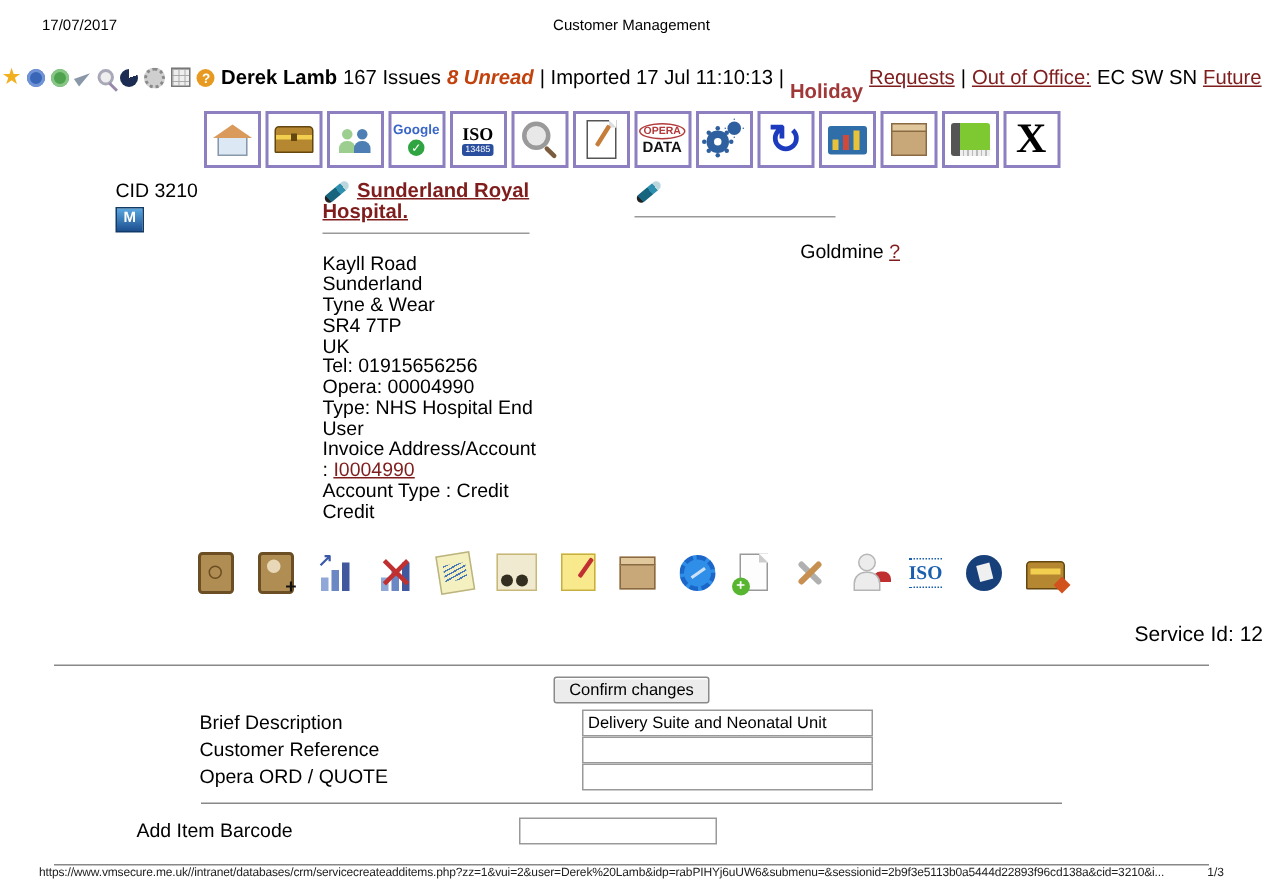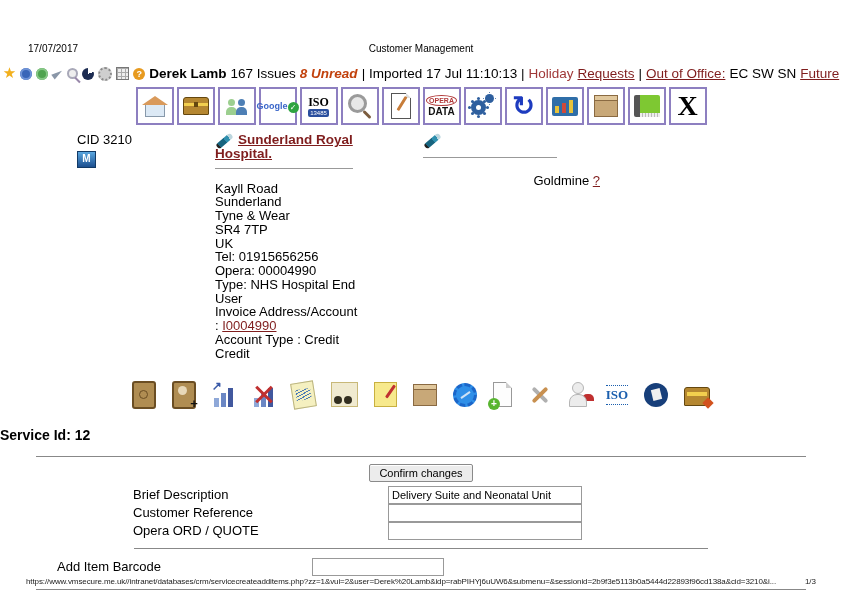--- a/index.html
+++ b/index.html
@@ -1,34 +1,34 @@
 <!DOCTYPE html>
 <html><head>
 <meta charset="utf-8">
 <style>
   html,body{margin:0;padding:0;}
   body{width:842px;height:595px;background:#fff;position:relative;overflow:hidden;
        font-family:"Liberation Sans",sans-serif;font-size:13px;color:#000;}
   a{cursor:pointer;}
   .lnk{color:#7f1d1d;text-decoration:underline;}
   
-  .print-header{display:flex;padding:12px 28px 0 28px;font-size:10px;margin-top:31px;}
+  .print-header{display:flex;padding:12px 28px 0 28px;font-size:10px;}
   .print-header .ph-left{width:33%;}
   .print-header .ph-mid{width:34%;text-align:center;}
   .print-header .ph-right{width:33%;}
   .print-footer{position:absolute;left:26px;right:26px;bottom:9px;display:flex;
       justify-content:space-between;font-size:8px;color:#222;white-space:nowrap;}
   .print-footer .f-url{overflow:hidden;letter-spacing:-0.1px;}
   .print-footer .f-page{margin-left:14px;}
   
   .user-bar{display:flex;justify-content:center;align-items:center;margin-top:12px;
       gap:4px;white-space:nowrap;font-size:13.5px;}
   .ub-strong{font-weight:bold;}
   .ub-unread{font-weight:bold;font-style:italic;color:#c2410c;}
-  .ub-holiday{font-weight:normal;color:#a03838;}
+  .ub-holiday{font-weight:bold;color:#a03838;margin-top:18px;}
   .ub-ic{display:inline-block;position:relative;}
   .ub-star::before{content:"★";color:#f2b01e;font-size:15px;line-height:14px;}
   .ub-circ{width:12px;height:12px;border-radius:50%;}
   .ub-circ.blue{background:#3a66b8;box-shadow:inset 0 0 0 2px #6f93d6;}
   .ub-circ.green{background:#4fa34f;box-shadow:inset 0 0 0 2px #86c786;}
   .ub-dart{width:0;height:0;border-left:11px solid #8a97a8;border-top:3px solid transparent;
       border-bottom:3px solid transparent;transform:rotate(-35deg);}
   .ub-mag{width:7px;height:7px;border:2px solid #a8a8b8;border-radius:50%;background:#eee;}
   .ub-mag::after{content:"";position:absolute;right:-5px;bottom:-4px;width:7px;height:2px;
       background:#98a;transform:rotate(45deg);}
@@ -50,21 +50,21 @@
       border-right:13px solid transparent;border-bottom:9px solid #d99a5b;}
   .i-chest{position:relative;width:24px;height:16px;background:#b58731;border:1px solid #64470f;
       border-radius:3px 3px 1px 1px;}
   .i-chest::before{content:"";position:absolute;left:0;right:0;top:5px;height:3px;background:#f2cf4e;}
   .i-chest::after{content:"";position:absolute;left:10px;top:4px;width:4px;height:5px;background:#64470f;}
   .i-people{position:relative;width:24px;height:18px;}
   .pp{position:absolute;bottom:0;width:11px;height:8px;border-radius:5px 5px 0 0;}
   .pp::before{content:"";position:absolute;top:-8px;left:2px;width:7px;height:7px;border-radius:50%;background:inherit;}
   .pp.g{left:1px;background:#9ccf8f;}
   .pp.b{left:11px;background:#4d7fb5;}
-  .i-google{display:flex;flex-direction:row;align-items:center;line-height:1;text-align:right;}
+  .i-google{display:flex;flex-direction:column;align-items:center;line-height:1;text-align:right;}
   .g-word{font-size:9px;font-weight:bold;color:#3a66c9;}
   .g-check{width:11px;height:11px;border-radius:50%;background:#2fa441;color:#fff;font-size:8px;
       line-height:11px;text-align:center;margin-top:2px;}
   .g-check::after{content:"✓";}
   .i-iso{display:flex;flex-direction:column;align-items:center;line-height:1;}
   .iso-word{font-weight:bold;font-size:12px;font-family:"Liberation Serif",serif;}
   .iso-sub{font-size:6px;color:#fff;background:#2a4f9e;padding:1px 2px;border-radius:2px;margin-top:1px;}
   .i-mag{position:relative;width:13px;height:13px;border:3px solid #9a9a9a;border-radius:50%;
       background:#e8e8e8;margin:-5px 5px 0 0;}
   .i-mag::after{content:"";position:absolute;right:-8px;bottom:-6px;width:10px;height:3px;
@@ -166,33 +166,33 @@
   .q-iso{color:#1b5fae;font-weight:bold;font-size:13px;font-family:"Liberation Serif",serif;
       border-top:1px dotted #1b5fae;border-bottom:1px dotted #1b5fae;padding:1px 0;}
   .q-globe{width:24px;height:24px;border-radius:50%;background:#173f7a;}
   .q-globe::after{content:"";position:absolute;left:8px;top:6px;width:9px;height:11px;background:#f0f0f0;
       transform:rotate(-14deg);}
   .q-chestred{width:24px;height:17px;background:#b58731;border:1px solid #64470f;border-radius:3px 3px 1px 1px;margin-top:4px;}
   .q-chestred::before{content:"";position:absolute;left:2px;top:4px;right:2px;height:4px;background:#f2cf4e;}
   .q-chestred::after{content:"";position:absolute;right:-3px;bottom:-2px;width:8px;height:8px;
       background:#d2521e;transform:rotate(45deg);}
   
-  .service-heading{text-align:left;font-weight:bold;font-size:14px;margin-top:16px;}
+  .service-heading{text-align:right;font-weight:normal;font-size:14px;margin-top:16px;}
   hr.rule{border:none;border-top:1px solid #888;}
   hr.full{margin:13px 36px 0 36px;}
   hr.mid{margin:8px 134px 0 134px;}
   .btn-row{text-align:center;margin-top:7px;}
   .confirm-btn{font:11px "Liberation Sans",sans-serif;background:#ececec;border:1px solid #8a8a8a;
       border-radius:2px;padding:2px 9px;box-shadow:inset 0 1px 0 #fff;cursor:pointer;}
   .form-grid{margin-top:4px;}
   .f-row{display:flex;align-items:center;height:18px;padding-left:133px;}
   .f-label{width:255px;}
   .f-value{padding-left:2px;}
   .f-input{width:186px;height:14px;border:1px solid #999;font:11px "Liberation Sans",sans-serif;padding:1px 3px;}
-  .barcode-row{display:flex;align-items:center;height:18px;padding-left:57px;margin-top:9px;}
+  .barcode-row{display:flex;align-items:center;height:18px;padding-left:91px;margin-top:9px;}
   .bc-input{width:124px;height:14px;border:1px solid #999;font:11px "Liberation Sans",sans-serif;padding:1px 3px;}
 </style>
 </head>
 <body>
 
 <div class="print-header">
   <span class="ph-left">17/07/2017</span>
   <span class="ph-mid">Customer Management</span>
   <span class="ph-right"></span>
 </div>

